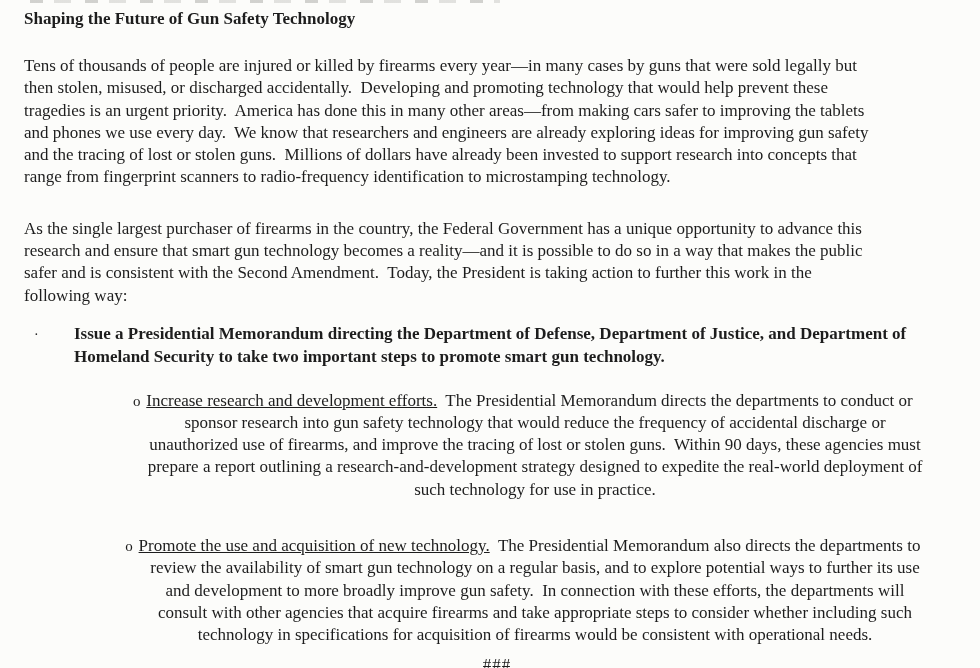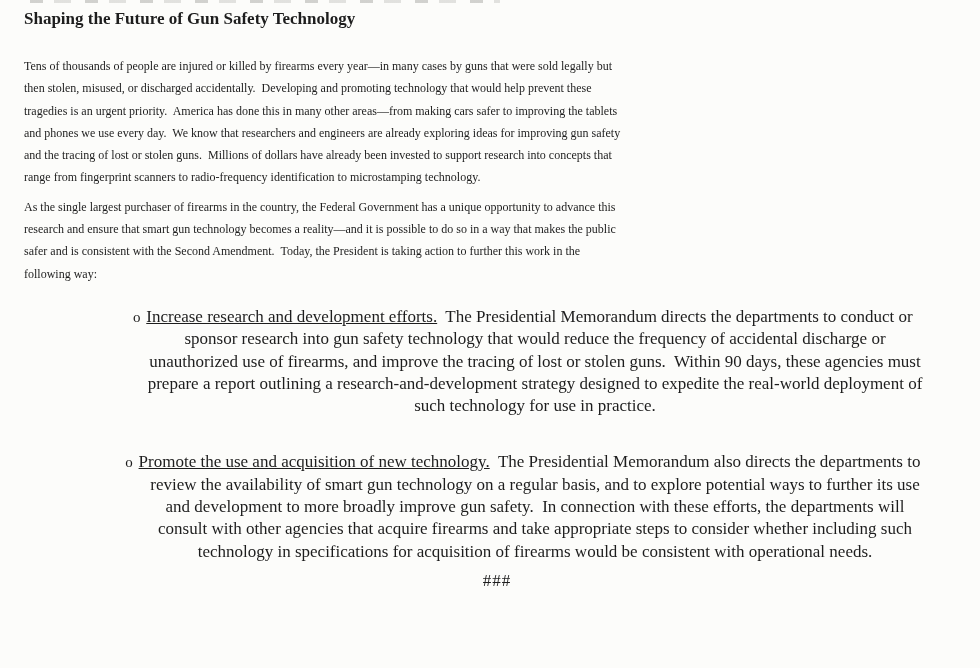--- a/index.html
+++ b/index.html
@@ -29,26 +29,26 @@
       rgba(0,0,0,0) 41px 55px);
   }
   .title {
     font-size: 17px;
     line-height: 22px;
     font-weight: bold;
     margin: 0 0 25px 0;
     white-space: pre-wrap;
   }
   .para {
-    font-size: 12px;
+    font-size: 17px;
     line-height: 22.3px;
     margin: 0;
     white-space: pre-wrap;
   }
-  .para + .para { margin-top: 7px; }
+  .para + .para { margin-top: 29px; }
   .p2 { margin-top: 13px; }
   .bullet-l1 {
     margin-top: 16px;
     padding-left: 50px;
     text-indent: -40px;
     font-size: 17px;
     line-height: 22.3px;
     white-space: pre-wrap;
     font-weight: bold;
   }
@@ -93,20 +93,22 @@
   <p class="para">Tens of thousands of people are injured or killed by firearms every year—in many cases by guns that were sold legally but
 then stolen, misused, or discharged accidentally.  Developing and promoting technology that would help prevent these
 tragedies is an urgent priority.  America has done this in many other areas—from making cars safer to improving the tablets
 and phones we use every day.  We know that researchers and engineers are already exploring ideas for improving gun safety
 and the tracing of lost or stolen guns.  Millions of dollars have already been invested to support research into concepts that
 range from fingerprint scanners to radio-frequency identification to microstamping technology.</p>
   <p class="para p2">As the single largest purchaser of firearms in the country, the Federal Government has a unique opportunity to advance this
 research and ensure that smart gun technology becomes a reality—and it is possible to do so in a way that makes the public
 safer and is consistent with the Second Amendment.  Today, the President is taking action to further this work in the
 following way:</p>
+  <div class="bullet-l1"><span class="marker1">·</span><span>Issue a Presidential Memorandum directing the Department of Defense, Department of Justice, and Department of
+Homeland Security to take two important steps to promote smart gun technology.</span></div>
   <div class="bullet-l2 sub1"><span class="marker2">o</span><span class="underline">Increase research and development efforts.</span><span>  The Presidential Memorandum directs the departments to conduct or
 sponsor research into gun safety technology that would reduce the frequency of accidental discharge or
 unauthorized use of firearms, and improve the tracing of lost or stolen guns.  Within 90 days, these agencies must
 prepare a report outlining a research-and-development strategy designed to expedite the real-world deployment of
 such technology for use in practice.</span></div>
   <div class="bullet-l2 sub2"><span class="marker2">o</span><span class="underline">Promote the use and acquisition of new technology.</span><span>  The Presidential Memorandum also directs the departments to
 review the availability of smart gun technology on a regular basis, and to explore potential ways to further its use
 and development to more broadly improve gun safety.  In connection with these efforts, the departments will
 consult with other agencies that acquire firearms and take appropriate steps to consider whether including such
 technology in specifications for acquisition of firearms would be consistent with operational needs.</span></div>

